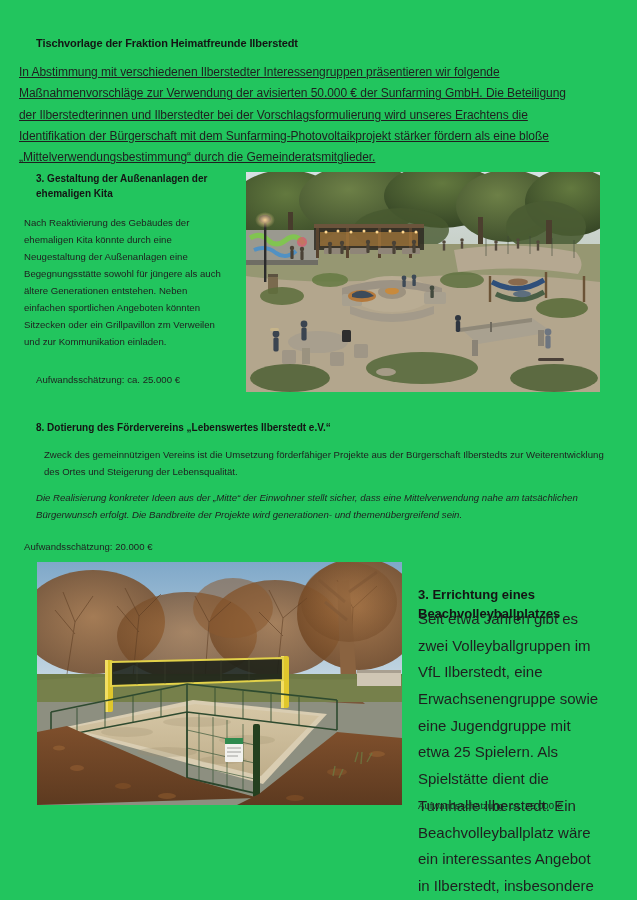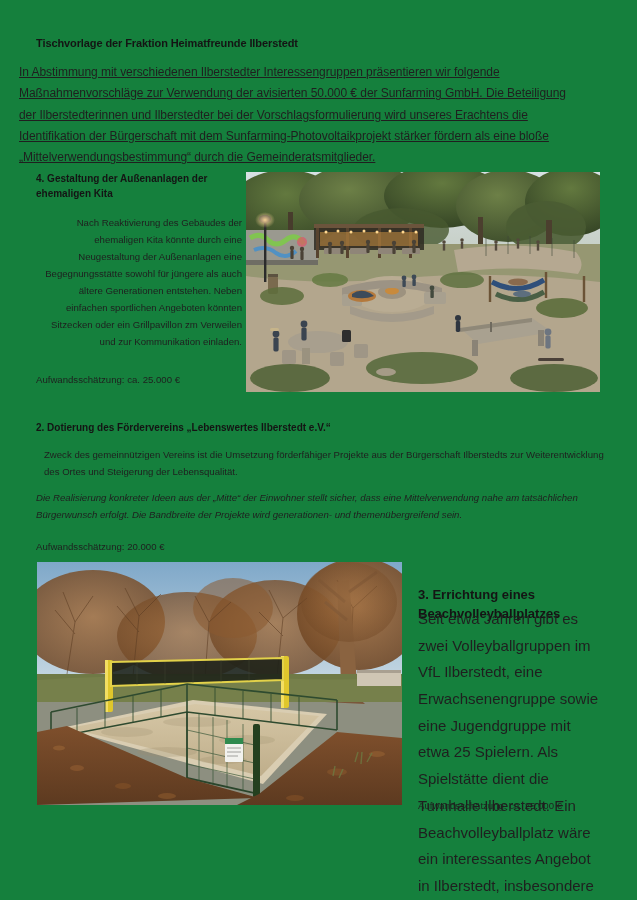--- a/index.html
+++ b/index.html
@@ -13,21 +13,21 @@
     width: 637px;
     height: 900px;
     position: relative;
     font-family: "Liberation Sans", sans-serif;
     color: #1a1a1a;
     overflow: hidden;
   }
   .page {
     position: absolute;
     inset: 0;
-    background: #15803d;
+    background: #22c55e;
     padding: 0;
   }
 
   
   .doc-title {
     position: absolute;
     left: 36px; top: 36px;
     width: 560px;
     font-size: 11px;
     font-weight: 700;
@@ -50,26 +50,25 @@
     position: absolute;
     left: 36px; top: 172px;
     width: 196px;
     font-size: 10px;
     font-weight: 700;
     line-height: 1.45;
     color: #141414;
   }
   .sec1-body {
     position: absolute;
-    left: 42px; top: 214px;
+    left: 24px; top: 214px;
     width: 200px;
     font-size: 9.6px;
     line-height: 1.78;
     color: #1f1f1f;
-    text-align: right;
   }
   .sec1-cost {
     position: absolute;
     left: 36px; top: 372px;
     width: 210px;
     font-size: 9.6px;
     line-height: 1.7;
     color: #1f1f1f;
   }
 
@@ -94,21 +93,21 @@
     position: absolute;
     left: 36px; top: 489px;
     width: 566px;
     font-size: 9.6px;
     line-height: 1.78;
     color: #1f1f1f;
     font-style: italic;
   }
   .sec2-cost {
     position: absolute;
-    left: 36px; top: 539px;
+    left: 24px; top: 539px;
     width: 300px;
     font-size: 9.6px;
     line-height: 1.7;
     color: #1f1f1f;
   }
 
   .sec3-head {
     position: absolute;
     left: 418px; top: 565px;
     width: 186px;
@@ -153,21 +152,21 @@
 </style>
 </head>
 <body>
 
 <div class="page">
 
   <div class="doc-title">Tischvorlage der Fraktion Heimatfreunde Ilberstedt</div>
 
   <div class="intro">In Abstimmung mit verschiedenen Ilberstedter Interessengruppen präsentieren wir folgende Maßnahmenvorschläge zur Verwendung der avisierten 50.000 € der Sunfarming GmbH. Die Beteiligung der Ilberstedterinnen und Ilberstedter bei der Vorschlagsformulierung wird unseres Erachtens die Identifikation der Bürgerschaft mit dem Sunfarming-Photovoltaikprojekt stärker fördern als eine bloße „Mittelverwendungsbestimmung“ durch die Gemeinderatsmitglieder.</div>
 
-  <div class="sec1-head">4. Gestaltung der Außenanlagen der ehemaligen Kita</div>
+  <div class="sec1-head">3. Gestaltung der Außenanlagen der ehemaligen Kita</div>
 
   <div class="sec1-body">Nach Reaktivierung des Gebäudes der ehemaligen Kita könnte durch eine Neugestaltung der Außenanlagen eine Begegnungsstätte sowohl für jüngere als auch ältere Generationen entstehen. Neben einfachen sportlichen Angeboten könnten Sitzecken oder ein Grillpavillon zm Verweilen und zur Kommunikation einladen.</div>
 
   <div class="sec1-cost">Aufwandsschätzung: ca. 25.000 €</div>
 
   <div class="figure" id="figure-park">
     <svg viewBox="0 0 354 220" preserveAspectRatio="none">
       <defs>
         <linearGradient id="skyP" x1="0" y1="0" x2="0" y2="1">
           <stop offset="0%" stop-color="#d8e0e4"></stop>
@@ -358,21 +357,21 @@
         <ellipse cx="216" cy="108" rx="22" ry="8" fill="#5f7240"></ellipse>
         <ellipse cx="316" cy="136" rx="26" ry="10" fill="#586b38"></ellipse>
         <ellipse cx="176" cy="196" rx="56" ry="16" fill="#55683a"></ellipse>
         <ellipse cx="44" cy="206" rx="40" ry="14" fill="#4e6034"></ellipse>
         <ellipse cx="308" cy="206" rx="44" ry="14" fill="#4e6034"></ellipse>
       </g>
       <ellipse cx="140" cy="200" rx="10" ry="4" fill="#a59b87"></ellipse>
     </svg>
   </div>
 
-  <div class="sec2-head">2. Dotierung des Fördervereins „Lebenswertes Ilberstedt e.V.“</div>
+  <div class="sec2-head">8. Dotierung des Fördervereins „Lebenswertes Ilberstedt e.V.“</div>
 
   <div class="sec2-p1">Zweck des gemeinnützigen Vereins ist die Umsetzung förderfähiger Projekte aus der Bürgerschaft Ilberstedts zur Weiterentwicklung des Ortes und Steigerung der Lebensqualität.</div>
 
   <div class="sec2-p2">Die Realisierung konkreter Ideen aus der „Mitte“ der Einwohner stellt sicher, dass eine Mittelverwendung nahe am tatsächlichen Bürgerwunsch erfolgt. Die Bandbreite der Projekte wird generationen- und themenübergreifend sein.</div>
 
   <div class="sec2-cost">Aufwandsschätzung: 20.000 €</div>
 
   <div class="figure" id="figure-volleyball">
     <svg viewBox="0 0 365 243" preserveAspectRatio="none">
       <defs>

